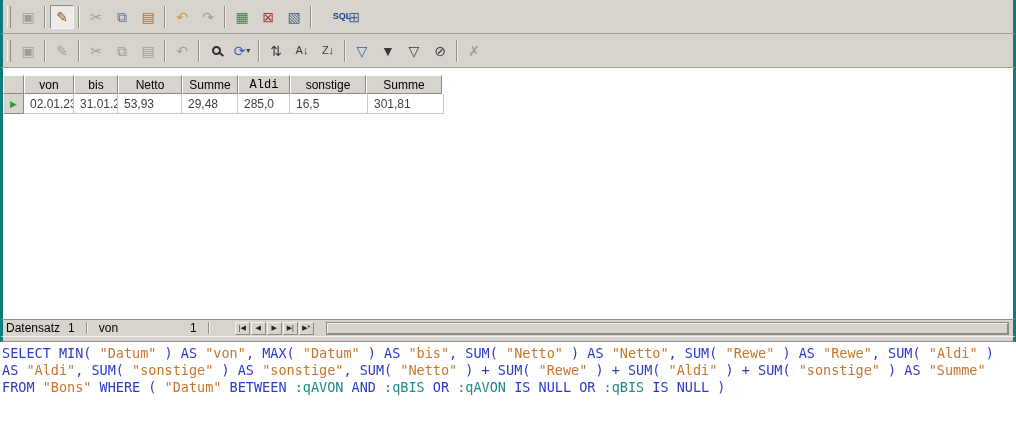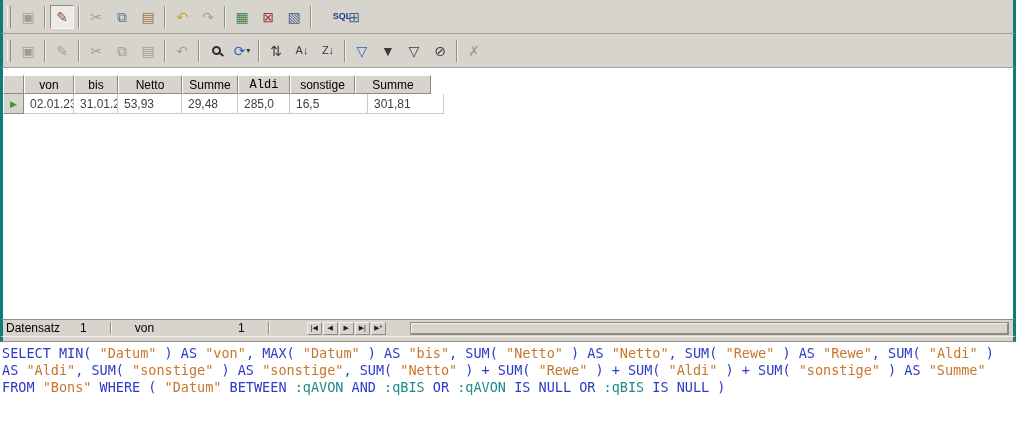--- a/index.html
+++ b/index.html
@@ -94,21 +94,21 @@
     font-size:12px; color:#404040; display:flex; align-items:center; padding-left:6px;
     overflow:hidden; white-space:nowrap;
   }
   
   .statusbar {
     flex:0 0 17px; background:var(--toolbar,#d7d3cd);
     border-top:1px solid #938f87;
     border-left:3px solid var(--titlebar,#0f7c7c);
     border-right:3px solid var(--titlebar,#0f7c7c);
     display:flex; align-items:center; font-size:12px; color:#000;
-    padding:0 3px; gap:20px;
+    padding:0 3px; gap:8px;
   }
   .sb-sep { width:2px; height:12px;
     border-left:1px solid #938f87; border-right:1px solid #f4f1ec; margin:0 3px; }
   .rt { margin-left:64px; }
   .nav { display:flex; gap:1px; margin-left:14px; }
   .nav-btn {
     width:15px; height:13px; padding:0; font-size:7px; color:#222;
     display:flex; align-items:center; justify-content:center;
     background:var(--toolbar,#d7d3cd);
     border:1px solid; border-color:#f4f1ec #8f8b83 #8f8b83 #f4f1ec;
@@ -253,21 +253,21 @@
 
   <div class="content" data-name="query-results-area">
     <div class="grid" data-name="data-grid">
         <div class="hrow" data-name="table-header-row">
           <div class="hcell corner" data-name="table-corner-cell"></div>
           <div class="hcell" data-name="column-header-von" style="width: 50px;">von</div>
           <div class="hcell" data-name="column-header-bis" style="width: 44px;">bis</div>
           <div class="hcell" data-name="column-header-netto" style="width: 64px;">Netto</div>
           <div class="hcell" data-name="column-header-rewe" style="width: 56px;">Summe</div>
           <div class="hcell" data-name="column-header-aldi" style="width: 52px; font-family: Liberation Mono, monospace;">Aldi</div>
-          <div class="hcell" data-name="column-header-sonstige" style="width: 65px;">sonstige</div>
+          <div class="hcell" data-name="column-header-sonstige" style="width: 76px;">sonstige</div>
           <div class="hcell" data-name="column-header-summe" style="width: 76px;">Summe</div>
         </div>
         <div class="drow" data-name="table-row">
           <div class="rowhead" data-name="row-header">
             <span class="pointer" data-name="current-row-pointer-icon">▶</span>
           </div>
           <div class="dcell" data-name="table-cell" style="width: 50px;">02.01.23</div>
           <div class="dcell" data-name="table-cell" style="width: 44px;">31.01.2</div>
           <div class="dcell" data-name="table-cell" style="width: 64px;">53,93</div>
           <div class="dcell" data-name="table-cell" style="width: 56px;">29,48</div>

